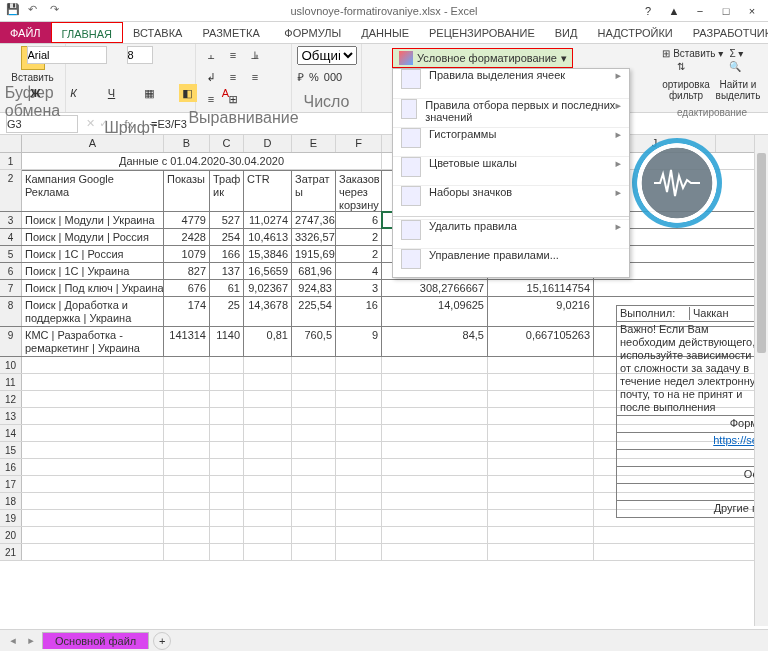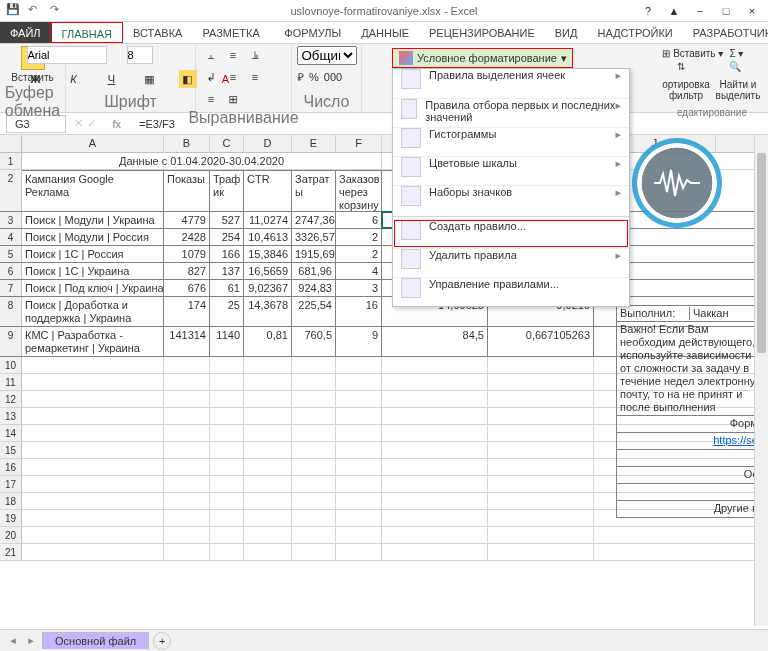--- a/index.html
+++ b/index.html
@@ -7,32 +7,32 @@
 
 .titlebar { height: 22px; background: #fff; display: flex; align-items: center; justify-content: center; position: relative; border-bottom: 1px solid #d4d4d4; }
 .titlebar .title { color: #666; font-size: 11px; }
 .titlebar .wincontrols { position: absolute; right: 4px; display: flex; gap: 2px; }
 .titlebar .wincontrols span { width: 24px; height: 18px; text-align: center; line-height: 18px; cursor: pointer; }
 .titlebar .qat { position: absolute; left: 6px; display: flex; gap: 6px; }
 .titlebar .qat span { width: 16px; height: 16px; cursor: pointer; color: #666; }
 
 .ribbon-tabs { height: 22px; display: flex; border-bottom: 1px solid #d4d4d4; }
 .ribbon-tabs .tab { padding: 0 10px; line-height: 22px; font-size: 11px; color: #444; cursor: pointer; text-transform: uppercase; }
-.ribbon-tabs .tab.file { background: #404040; color: #fff; }
+.ribbon-tabs .tab.file { background: #be185d; color: #fff; }
 .ribbon-tabs .tab.active { border: 1px solid #e00; color: #217346; }
 
 .ribbon { height: 69px; background: #f3f3f3; border-bottom: 1px solid #d4d4d4; display: flex; position: relative; }
 .ribbon-group { display: flex; flex-direction: column; align-items: center; border-right: 1px solid #e0e0e0; padding: 2px 6px 1px; }
 .ribbon-group .group-body { flex: 1; display: flex; align-items: center; gap: 4px; }
 .ribbon-group .group-label { font-size: 16px; color: #777; margin-top: 1px; }
 .big-btn { width: 40px; display: flex; flex-direction: column; align-items: center; cursor: pointer; }
 .big-btn .ico { width: 24px; height: 24px; background: #ffd966; border: 1px solid #c8a52e; }
 .big-btn .lbl { font-size: 10px; margin-top: 2px; }
 .font-box select, .font-box input { font-size: 11px; height: 18px; border: 1px solid #ccc; }
-.font-box .row { display: flex; gap: 20px; margin-bottom: 2px; }
+.font-box .row { display: flex; gap: 20px; margin-bottom: 16px; }
 .sm-btn { width: 18px; height: 18px; border: 1px solid transparent; text-align: center; line-height: 16px; cursor: pointer; font-size: 11px; }
 
 .cf-btn { position: absolute; left: 392px; top: 4px; height: 20px; padding: 0 6px; background: #dceecd; border: 1px solid #a5c77f; display: flex; align-items: center; cursor: pointer; outline: 1px solid #e00; outline-offset: -1px; font-size: 11px; }
 .cf-btn .ico { width: 14px; height: 14px; background: linear-gradient(135deg,#f66,#6af); margin-right: 4px; }
 
 .cf-menu { position: absolute; left: 392px; top: 24px; width: 238px; background: #fff; border: 1px solid #bfbfbf; box-shadow: 2px 2px 4px rgba(0,0,0,0.2); z-index: 10; }
 .cf-menu .mi { display: flex; align-items: flex-start; height: 29px; padding: 0 8px; cursor: pointer; font-size: 11px; border-top: 1px solid #eee; }
 .cf-menu .mi:first-child { border-top: none; }
 .cf-menu .mi .mico { width: 20px; height: 20px; margin-right: 8px; border: 1px solid #ccc; background: #eef; }
 .cf-menu .mi .arrow { margin-left: auto; color: #888; }
@@ -40,21 +40,21 @@
 .cf-menu .sep { height: 1px; background: #d4d4d4; margin: 2px 0; }
 
 .ribbon-right { position: absolute; right: 6px; top: 4px; display: flex; flex-direction: column; gap: 2px; font-size: 10px; }
 .ribbon-right .row { display: flex; gap: 6px; align-items: center; }
 .ribbon-right .bigwrap { display: flex; gap: 4px; }
 .ribbon-right .vbtn { display: flex; flex-direction: column; align-items: center; width: 48px; cursor: pointer; }
 .ribbon-right .vbtn .vico { width: 18px; height: 18px; }
 .ribbon-right .group-label2 { font-size: 10px; color: #777; text-align: center; margin-top: 4px; }
 
 .namebox-row { height: 22px; border-bottom: 1px solid #d4d4d4; display: flex; align-items: center; background: #fff; }
-.namebox-row .namebox { width: 60px; border: 1px solid #ccc; margin: 0 6px; height: 18px; padding: 0 8px; font-size: 11px; display: flex; align-items: center; }
+.namebox-row .namebox { width: 72px; border: 1px solid #ccc; margin: 0 6px; height: 18px; padding: 0 0; font-size: 11px; display: flex; align-items: center; }
 .namebox-row .fx { color: #888; margin: 0 14px; }
 .namebox-row .formula { flex: 1; padding: 0 4px; font-size: 11px; }
 
 .grid-area { position: relative; height: 491px; overflow: hidden; }
 .colhead-row { display: flex; height: 18px; background: #f0f0f0; border-bottom: 1px solid #bfbfbf; }
 .rowhead { width: 22px; background: #f0f0f0; border-right: 1px solid #bfbfbf; text-align: center; font-size: 10px; line-height: 17px; }
 .colhead { border-right: 1px solid #d4d4d4; text-align: center; font-size: 11px; line-height: 17px; background: #f0f0f0; }
 .gridbody { position: relative; }
 .grow { display: flex; height: 17px; border-bottom: 1px solid #d4d4d4; }
 .grow.tall { height: 30px; }
@@ -78,21 +78,21 @@
 .sidepanel { position: absolute; right: 0; top: 170px; width: 152px; font-size: 11px; }
 .sidepanel .sp-row { border: 1px solid #808080; border-top: none; min-height: 17px; padding: 1px 3px; display: flex; }
 .sidepanel .sp-row:first-child { border-top: 1px solid #808080; }
 .sidepanel .sp-l { width: 70px; border-right: 1px solid #808080; padding-right: 3px; }
 .sidepanel .sp-r { flex: 1; padding-left: 3px; }
 .sidepanel .wraptxt { line-height: 13px; }
 .link { color: #0563c1; text-decoration: underline; }
 
 .sheet-tabs { position: absolute; bottom: 0; left: 0; right: 0; height: 22px; background: #f0f0f0; border-top: 1px solid #d4d4d4; display: flex; align-items: center; padding: 0 6px; gap: 4px; }
 .sheet-tabs .navbtn { width: 14px; text-align: center; cursor: pointer; color: #888; }
-.sheet-tabs .stab { padding: 2px 12px; background: #c4b5fd; border: 1px solid #bfbfbf; border-bottom: none; font-size: 11px; cursor: pointer; }
+.sheet-tabs .stab { padding: 2px 12px; background: #d946ef; border: 1px solid #bfbfbf; border-bottom: none; font-size: 11px; cursor: pointer; }
 .sheet-tabs .addsheet { width: 18px; height: 18px; border: 1px solid #ccc; border-radius: 50%; text-align: center; line-height: 16px; cursor: pointer; }
 
 .vscroll { position: absolute; right: 0; top: 0; bottom: 0; width: 14px; background: #f0f0f0; border-left: 1px solid #d4d4d4; }
 .vscroll .thumb { position: absolute; top: 18px; left: 2px; right: 2px; height: 200px; background: #c1c1c1; border-radius: 2px; }
 </style>
 </head>
 <body>
 
 <div class="titlebar">
   <div class="qat">
@@ -201,24 +201,20 @@
         <span class="mico"></span>
         <span>Цветовые шкалы</span>
         <span class="arrow">▸</span>
       </div>
     <div class="mi">
         <span class="mico"></span>
         <span>Наборы значков</span>
         <span class="arrow">▸</span>
       </div>
     <div class="sep"></div>
-    <div class="mi highlight">
-        <span class="mico"></span>
-        <span>Создать правило...</span>
-      </div>
     <div class="mi">
         <span class="mico"></span>
         <span>Удалить правила</span>
         <span class="arrow">▸</span>
       </div>
     <div class="mi">
         <span class="mico"></span>
         <span>Управление правилами...</span>
       </div>
   </div>

